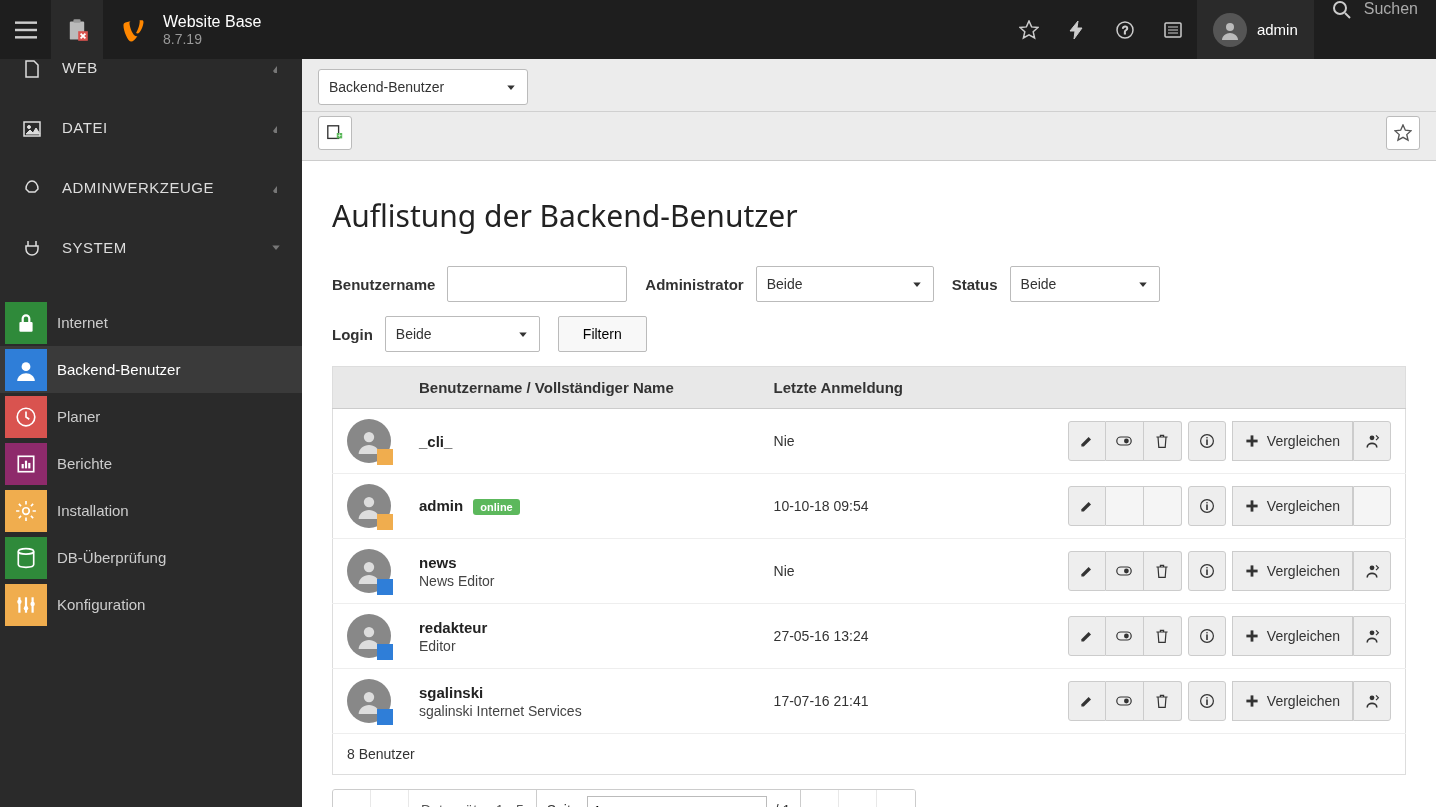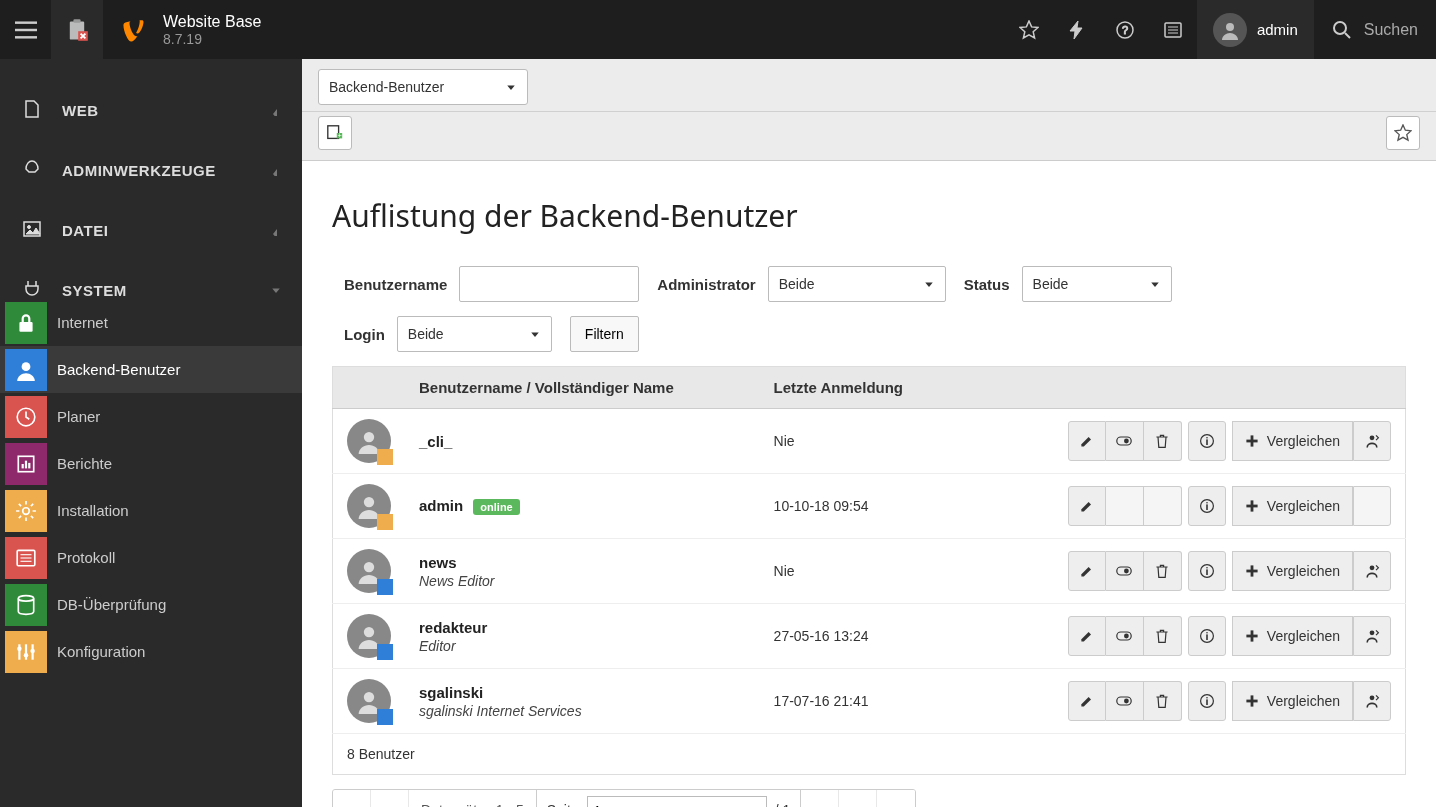--- a/index.html
+++ b/index.html
@@ -39,69 +39,69 @@
 .topbar-title { display:flex;flex-direction:column;justify-content:center;padding-left:2px;}
 .topbar-title-main{color:#fff;font-size:16px;}
 .topbar-title-sub{color:#999;font-size:14px;}
 .topbar-spacer{flex:1;}
 .topbar-icon{width:48px;height:59px;display:flex;align-items:center;justify-content:center;cursor:pointer;}
 .topbar-icon svg{width:20px;height:20px;fill:#ccc;stroke:#ccc;}
 .topbar-user{display:flex;align-items:center;padding:0 16px;cursor:pointer;background:#2a2a2a;height:59px;}
 .topbar-user-avatar{width:34px;height:34px;border-radius:50%;background:#555;margin-right:10px;display:flex;align-items:center;justify-content:center;}
 .topbar-user-avatar svg{width:20px;height:20px;fill:#bbb;}
 .topbar-user-name{color:#fff;font-size:15px;}
-.topbar-search{display:flex;align-items:center;padding:0 18px;height:59px;cursor:pointer;}
+.topbar-search{display:flex;align-items:flex-start;padding:0 18px;height:59px;cursor:pointer;}
 .topbar-search svg{width:20px;height:20px;fill:#ccc;margin-right:12px;}
 .topbar-search-text{color:#aaa;font-size:16px;}
 
 
 .layout{display:flex;height:calc(100% - 59px);}
 
 
 .sidebar{width:302px;background:#2a2a2a;color:#ccc;overflow-y:auto;}
-.side-section{display:flex;align-items:flex-end;height:60px;padding:0 20px;cursor:pointer;color:#ddd;font-size:15px;letter-spacing:0.5px;font-weight:bold;}
+.side-section{display:flex;align-items:flex-start;height:60px;padding:0 20px;cursor:pointer;color:#ddd;font-size:15px;letter-spacing:0.5px;}
 .side-section .sec-icon{width:24px;margin-right:18px;display:flex;align-items:center;justify-content:center;}
 .side-section .sec-icon svg{width:20px;height:20px;fill:#ddd;}
 .side-section .sec-chev{margin-left:auto;opacity:.6;}
 .side-item{display:flex;align-items:center;height:47px;padding-left:5px;cursor:pointer;color:#ccc;font-size:15px;background:#2a2a2a;}
 .side-item.active{background:#3a3a3a;color:#fff;}
 .side-item .mod-icon{width:42px;height:42px;display:flex;align-items:center;justify-content:center;margin-right:10px;}
 .side-item .mod-icon-inner{width:42px;height:42px;display:flex;align-items:center;justify-content:center;}
 .side-item .mod-icon svg{width:22px;height:22px;fill:#fff;}
 
 
 .main{flex:1;display:flex;flex-direction:column;background:#fff;overflow:hidden;}
 .module-bar{background:#ececec;padding:10px 16px 6px 16px;border-bottom:1px solid #d0d0d0;}
 .module-select{width:210px;height:36px;border:1px solid #bbb;border-radius:3px;background:#fff;padding:0 10px;font-size:14px;display:flex;align-items:center;justify-content:space-between;cursor:pointer;}
 .docheader{display:flex;align-items:center;justify-content:space-between;background:#ececec;padding:4px 16px 10px 16px;border-bottom:1px solid #ccc;}
 .dh-btn{width:34px;height:34px;border:1px solid #bbb;background:#fff;border-radius:3px;display:flex;align-items:center;justify-content:center;cursor:pointer;}
 .dh-btn svg{width:18px;height:18px;}
 
 .content{flex:1;overflow-y:auto;padding:20px 30px;}
 h1.page-title{font-family:"Segoe UI","Noto Sans",sans-serif;font-weight:400;font-size:30px;margin:14px 0 30px 0;color:#222;}
 
-.filter-row{display:flex;flex-wrap:wrap;gap:18px;margin-bottom:14px;margin-left:12px;}
+.filter-row{display:flex;flex-wrap:wrap;gap:18px;margin-bottom:14px;}
 .filter-field{display:flex;align-items:center;gap:12px;}
 .filter-field label{font-weight:700;font-size:15px;}
 .f-input{height:36px;border:1px solid #bbb;border-radius:2px;padding:0 8px;font-size:14px;background:#fff;}
 .f-input.txt{width:180px;}
 .f-sel{height:36px;border:1px solid #bbb;border-radius:2px;padding:0 30px 0 10px;font-size:14px;background:#fff;appearance:none;position:relative;display:flex;align-items:center;min-width:150px;cursor:pointer;}
 .f-sel .caret{position:absolute;right:10px;}
-.btn-filter{height:36px;border:1px solid #bbb;background:#f8f8f8;padding:0 14px;border-radius:2px;cursor:pointer;font-size:14px;}
+.btn-filter{height:36px;border:1px solid #bbb;background:#f8f8f8;padding:0 24px;border-radius:2px;cursor:pointer;font-size:14px;}
 
 
 .tbl{width:100%;border-collapse:collapse;margin-top:6px;border:1px solid #ddd;}
 .tbl th{background:#e8e8e8;text-align:left;padding:12px 14px;font-weight:700;font-size:15px;border-bottom:1px solid #ccc;}
 .tbl td{padding:10px 14px;border-bottom:1px solid #eee;vertical-align:middle;}
 .avatar-cell{width:60px;}
 .row-avatar{width:44px;height:44px;border-radius:50%;background:#888;position:relative;display:flex;align-items:center;justify-content:center;}
 .row-avatar svg{width:26px;height:26px;fill:#ddd;}
 .row-avatar .corner{position:absolute;right:-2px;bottom:-2px;width:16px;height:16px;display:flex;align-items:center;justify-content:center;}
 .uname{font-weight:700;font-size:15px;color:#222;}
-.fullname{color:#444;font-size:14px;margin-top:2px;font-style:italic;}
+.fullname{color:#444;font-size:14px;margin-top:2px;}
 .badge-online{display:inline-block;background:#5cb85c;color:#fff;font-size:11px;padding:2px 7px;border-radius:3px;margin-left:6px;vertical-align:middle;}
 .actions-cell{text-align:right;white-space:nowrap;}
 .btn-grp{display:inline-flex;vertical-align:middle;margin-left:6px;}
 .icon-btn{width:38px;height:40px;border:1px solid #ccc;background:#eee;display:flex;align-items:center;justify-content:center;cursor:pointer;}
 .icon-btn svg{width:16px;height:16px;fill:#333;}
 .icon-btn + .icon-btn{border-left:none;}
 .btn-grp .icon-btn:first-child{border-radius:3px 0 0 3px;}
 .btn-grp .icon-btn:last-child{border-radius:0 3px 3px 0;}
 .btn-grp.single .icon-btn{border-radius:3px;}
 .compare-btn{height:40px;border:1px solid #ccc;background:#eee;display:inline-flex;align-items:center;padding:0 12px;cursor:pointer;font-size:14px;}
@@ -326,36 +326,36 @@
             <use href="#i-file"></use>
           </svg>
         </span>
     <span>WEB</span>
     <span class="sec-chev"><svg class="caret-svg" viewBox="0 0 12 12" fill="#aaa">
             <use href="#i-caret-left"></use>
           </svg></span>
   </div>
   <div class="side-section">
     <span class="sec-icon">
+          <svg viewBox="0 0 20 20" style="stroke:#ddd;fill:#ddd">
+            <use href="#i-image"></use>
+          </svg>
+        </span>
+    <span>DATEI</span>
+    <span class="sec-chev"><svg class="caret-svg" viewBox="0 0 12 12" fill="#aaa">
+            <use href="#i-caret-left"></use>
+          </svg></span>
+  </div>
+  <div class="side-section">
+    <span class="sec-icon">
           <svg viewBox="0 0 20 20" style="stroke:#ddd">
             <use href="#i-rocket"></use>
           </svg>
         </span>
     <span>ADMINWERKZEUGE</span>
-    <span class="sec-chev"><svg class="caret-svg" viewBox="0 0 12 12" fill="#aaa">
-            <use href="#i-caret-left"></use>
-          </svg></span>
-  </div>
-  <div class="side-section">
-    <span class="sec-icon">
-          <svg viewBox="0 0 20 20" style="stroke:#ddd;fill:#ddd">
-            <use href="#i-image"></use>
-          </svg>
-        </span>
-    <span>DATEI</span>
     <span class="sec-chev"><svg class="caret-svg" viewBox="0 0 12 12" fill="#aaa">
             <use href="#i-caret-left"></use>
           </svg></span>
   </div>
   <div class="side-section">
     <span class="sec-icon">
           <svg viewBox="0 0 20 20" style="stroke:#ddd">
             <use href="#i-plug"></use>
           </svg>
         </span>
@@ -407,30 +407,20 @@
         </div>
         <div class="side-item">
           <span class="mod-icon">
             <span class="mod-icon-inner" style="background:#f0ad4e">
               <svg viewBox="0 0 20 20" style="color:#fff">
                 <use href="#i-gear"></use>
               </svg>
             </span>
           </span>
           <span>Installation</span>
-        </div>
-        <div class="side-item">
-          <span class="mod-icon">
-            <span class="mod-icon-inner" style="background:#d9534f">
-              <svg viewBox="0 0 20 20" style="color:#fff">
-                <use href="#i-list"></use>
-              </svg>
-            </span>
-          </span>
-          <span>Protokoll</span>
         </div>
         <div class="side-item">
           <span class="mod-icon">
             <span class="mod-icon-inner" style="background:#2f8a3a">
               <svg viewBox="0 0 20 20" style="color:#fff">
                 <use href="#i-db"></use>
               </svg>
             </span>
           </span>
           <span>DB-Überprüfung</span>

